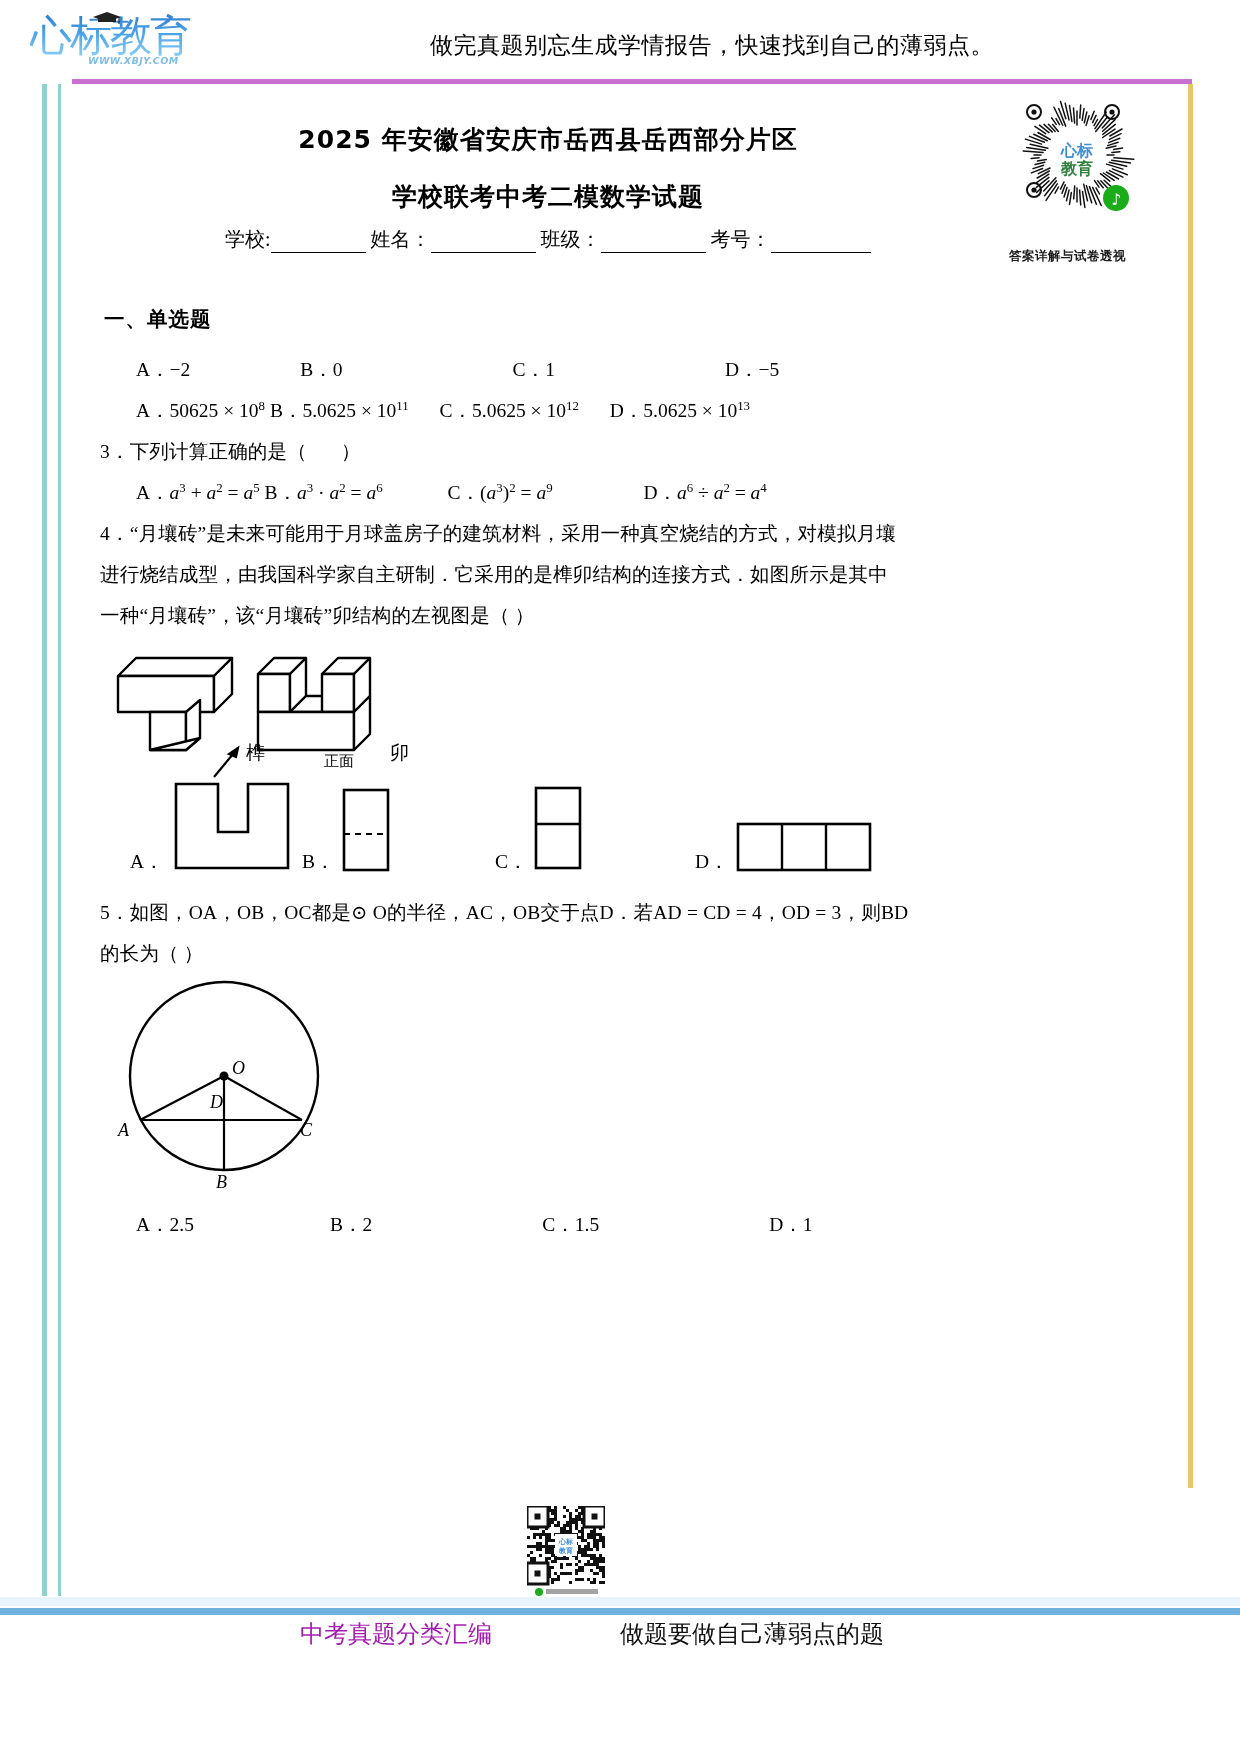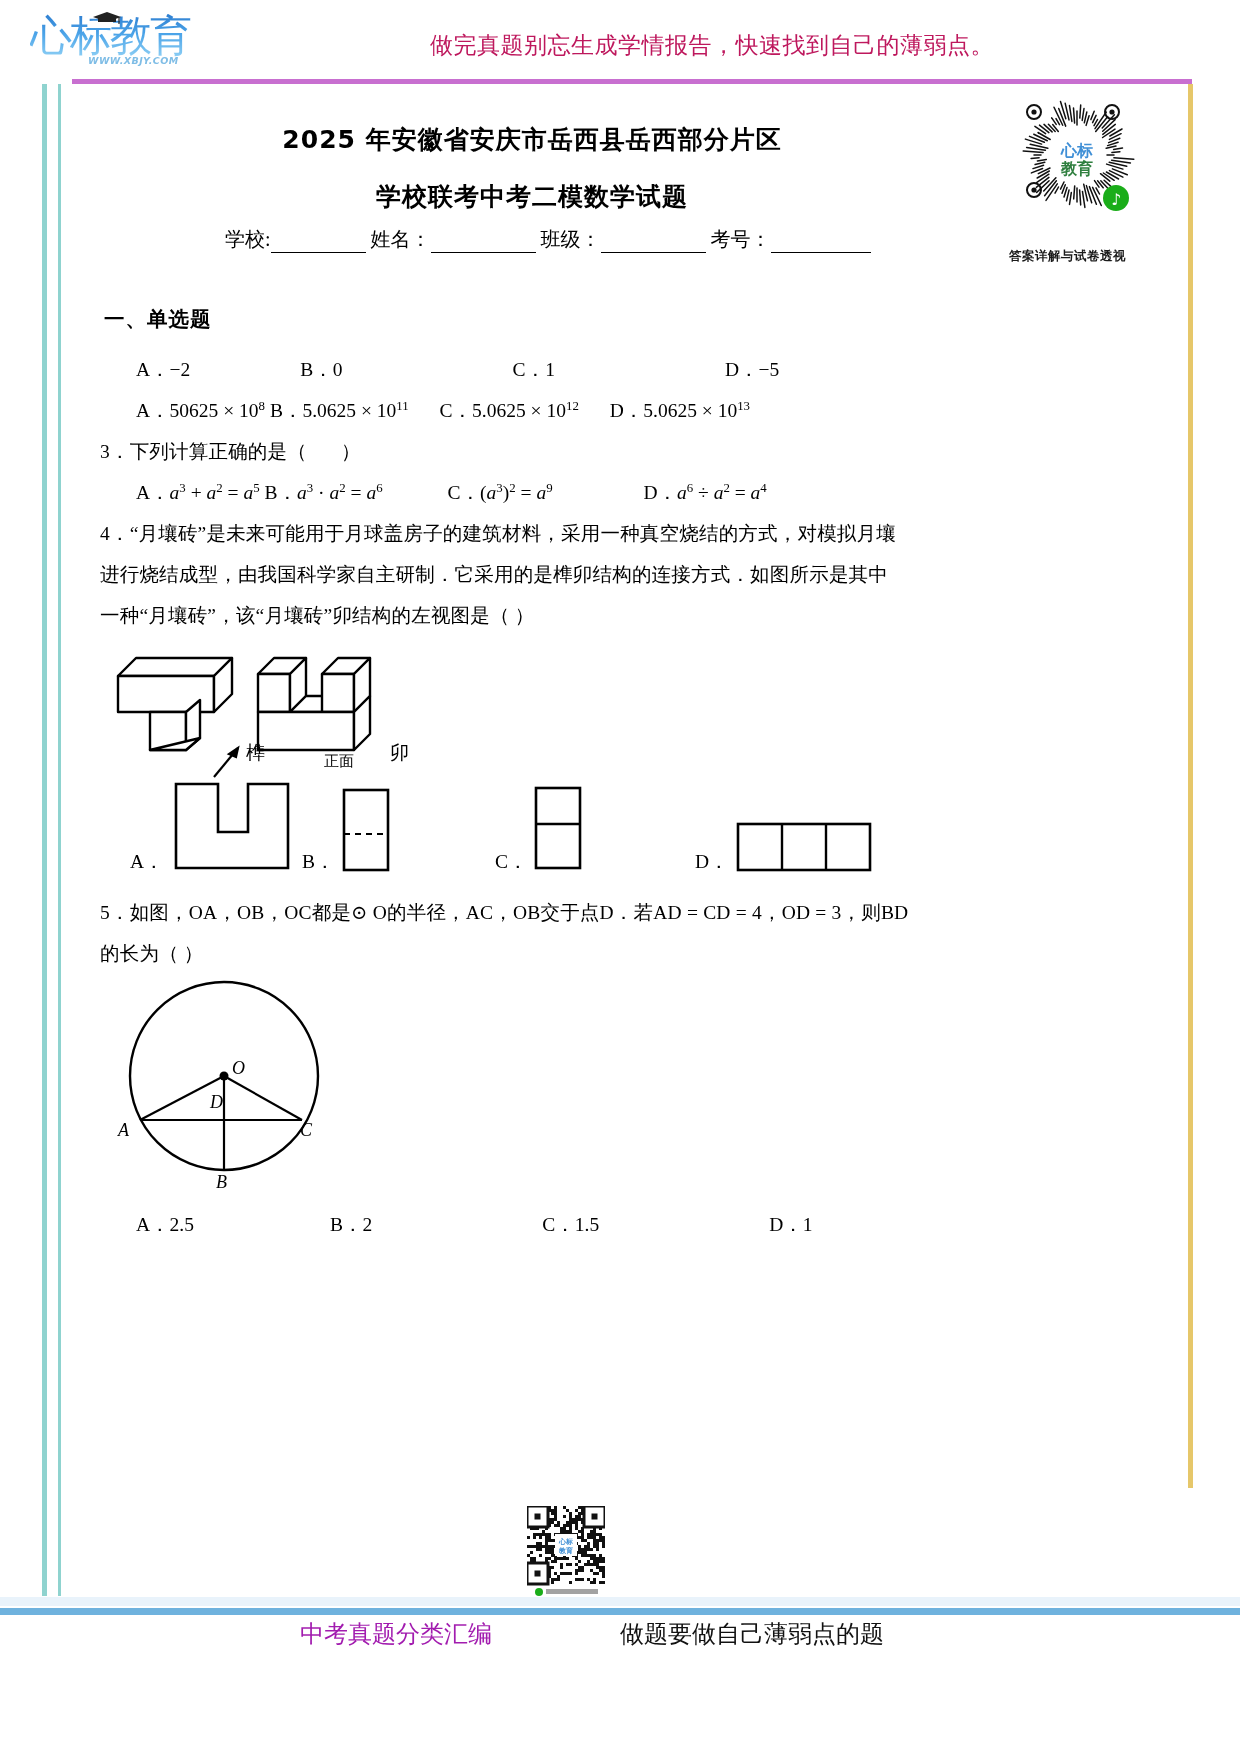--- a/index.html
+++ b/index.html
@@ -53,21 +53,21 @@
     font-style: italic;
     color: #7fbde6;
     letter-spacing: 0.4px;
     white-space: nowrap;
   }
   #header-slogan {
     position: absolute;
     left: 430px; top: 30px;
     font-family: "DejaVu Sans", sans-serif;
     font-size: 23px;
-    color: #be185d;
+    color: #000000;
     white-space: nowrap;
     letter-spacing: 0.5px;
     text-align: center;
   }
   #header-rule {
     position: absolute;
     left: 72px; top: 79px;
     width: 1120px; height: 5px;
     background: #c86fd0;
   }
@@ -89,21 +89,21 @@
     position: absolute;
     left: 1188px; top: 84px;
     width: 5px; height: 1404px;
     background: #e6c76a;
   }
 
   
   #paper-title-1, #paper-title-2 {
     position: absolute;
     width: 760px;
-    left: 152px;
+    left: 168px;
     text-align: center;
     font-family: "DejaVu Sans", sans-serif;
     font-weight: bold;
     font-size: 25px;
     letter-spacing: 1px;
     color: #000;
   }
   #paper-title-1 { top: 123px; }
   #paper-title-2 { top: 180px; }
 

